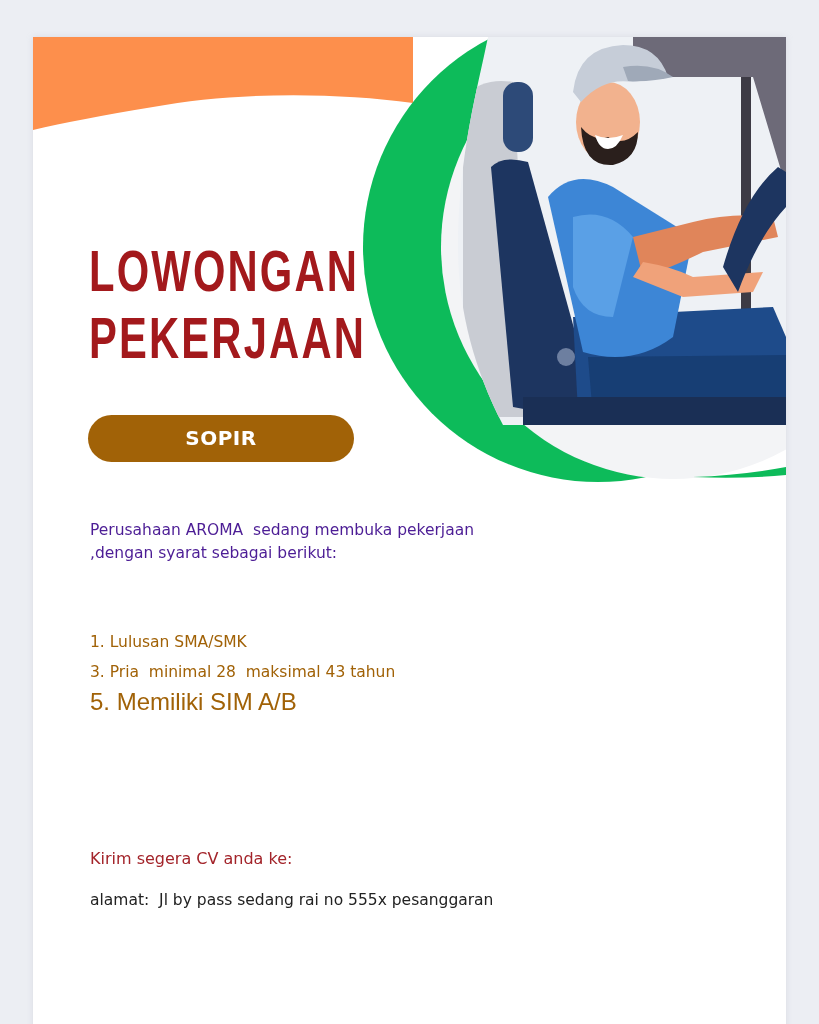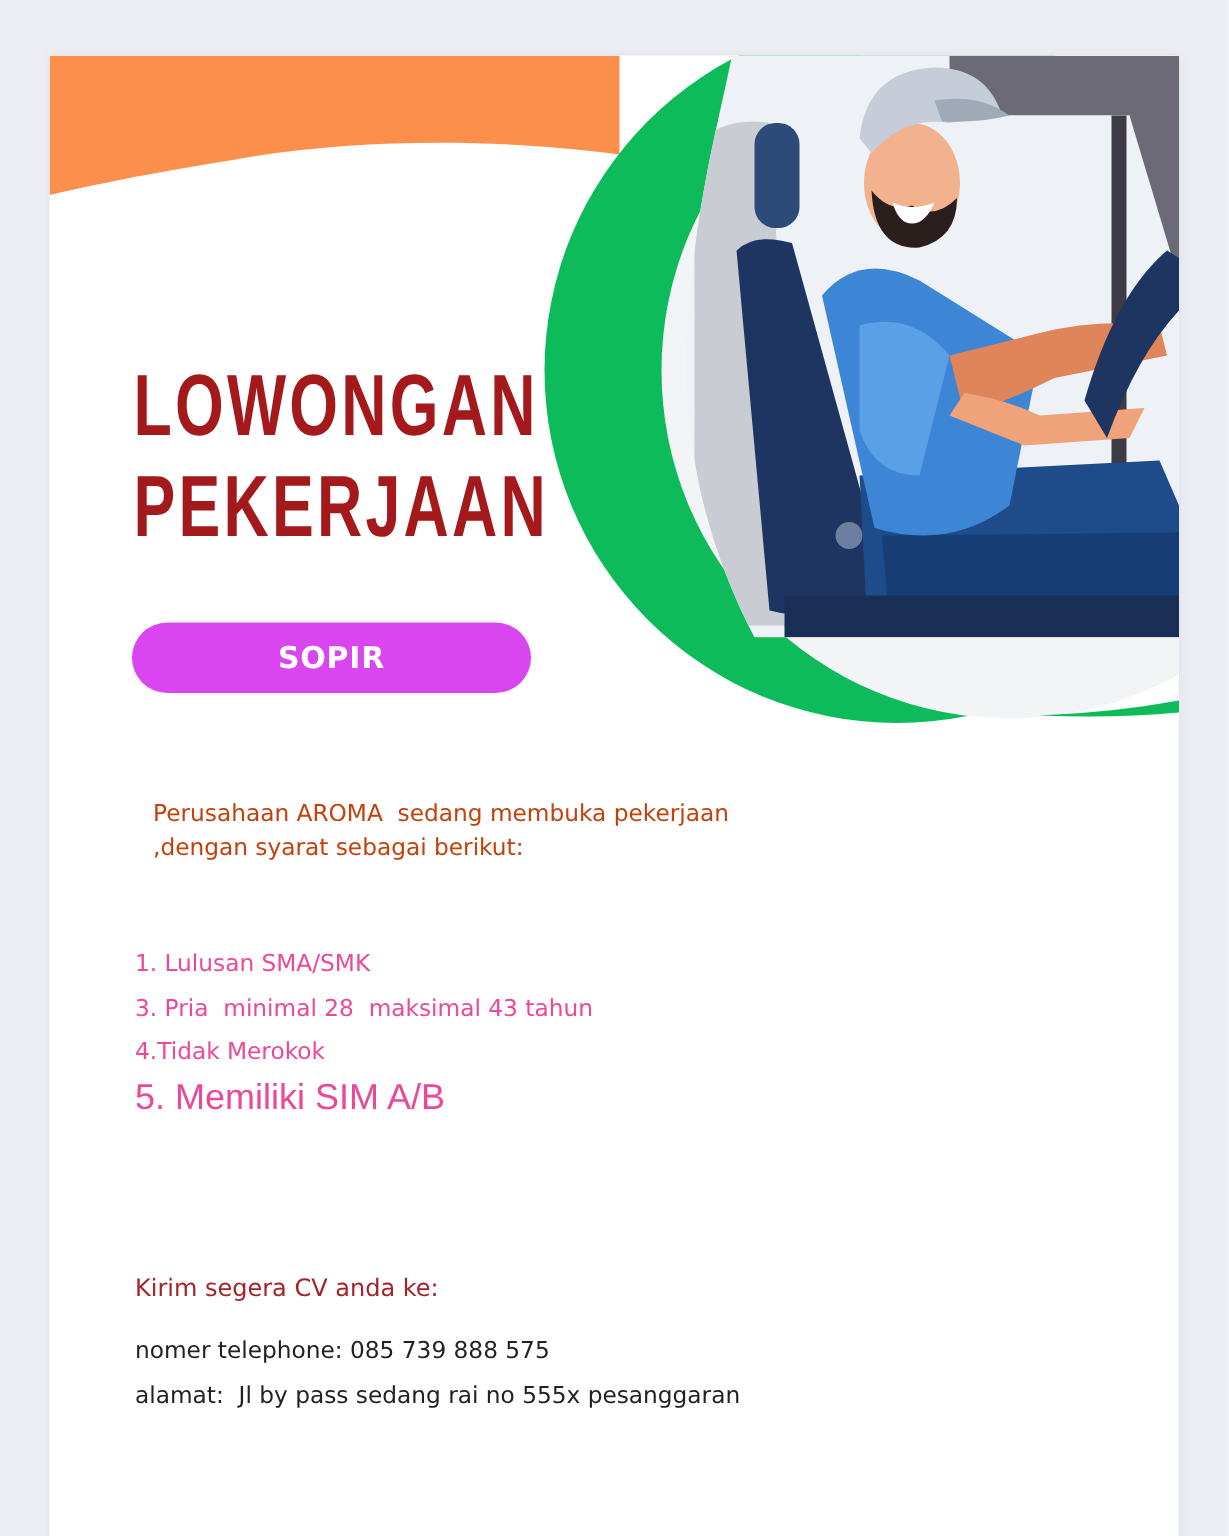--- a/index.html
+++ b/index.html
@@ -27,41 +27,41 @@
     color: #a3191c;
     transform: scaleX(0.72);
     transform-origin: left top;
     letter-spacing: 3px;
   }
   .title span { display: block; }
   .pill {
     position: absolute; left: 55px; top: 378px;
     width: 266px; height: 47px;
     border-radius: 24px;
-    background: #d946ef;
+    background: #a16207;
     color: #ffffff;
     font-family: "DejaVu Sans", sans-serif;
     font-weight: bold;
     font-size: 20px;
     line-height: 47px;
     text-align: center;
     letter-spacing: 0.5px;
     border: none; padding: 0;
   }
   .intro {
     position: absolute; left: 57px; top: 482px;
     font-size: 15.5px; line-height: 22.5px;
-    color: #c2410c;
-    margin: 12px;
+    color: #4c1d95;
+    margin: 0;
   }
   .intro span { display: block; white-space: pre; }
   .reqs {
     position: absolute; left: 57px; top: 591px;
     margin: 0; padding: 0; list-style: none;
-    color: #ec4899;
+    color: #a16207;
   }
   .reqs li { font-size: 15.5px; line-height: 29.5px; white-space: pre; }
   .reqs li.big { font-family: "Liberation Sans", sans-serif; font-size: 24px; line-height: 30px; }
   .cta {
     position: absolute; left: 57px; top: 812px;
     font-size: 16px; font-weight: normal; color: #a3242a;
     margin: 0;
   }
   .contact {
     position: absolute; left: 57px; top: 848px;
@@ -131,23 +131,21 @@
   <div class="pill">SOPIR</div>
 
   <p class="intro">
     <span>Perusahaan AROMA  sedang membuka pekerjaan</span>
     <span>,dengan syarat sebagai berikut:</span>
   </p>
 
   <ul class="reqs">
     <li>1. Lulusan SMA/SMK</li>
     <li>3. Pria  minimal 28  maksimal 43 tahun</li>
-    <li>4.Tidak Merokok</li>
     <li class="big">5. Memiliki SIM A/B</li>
   </ul>
 
   <p class="cta">Kirim segera CV anda ke:</p>
 
   <p class="contact">
-    <span>nomer telephone: 085 739 888 575</span>
     <span>alamat:  Jl by pass sedang rai no 555x pesanggaran</span>
   </p>
 </div>
 
 </body></html>

